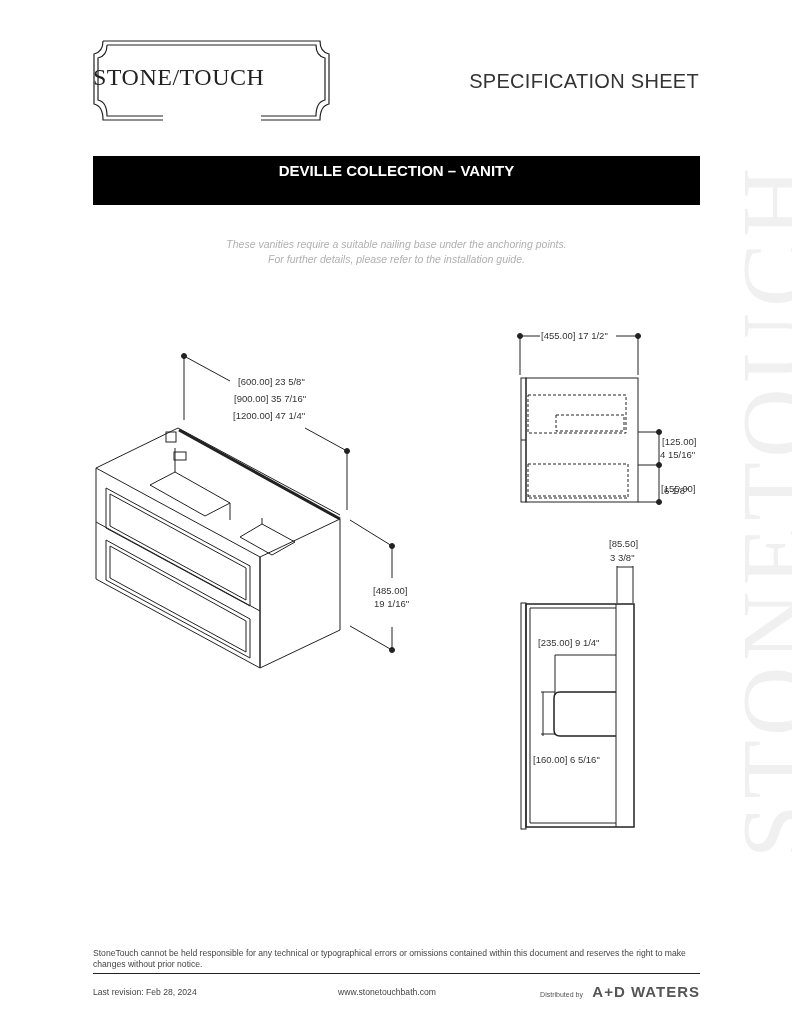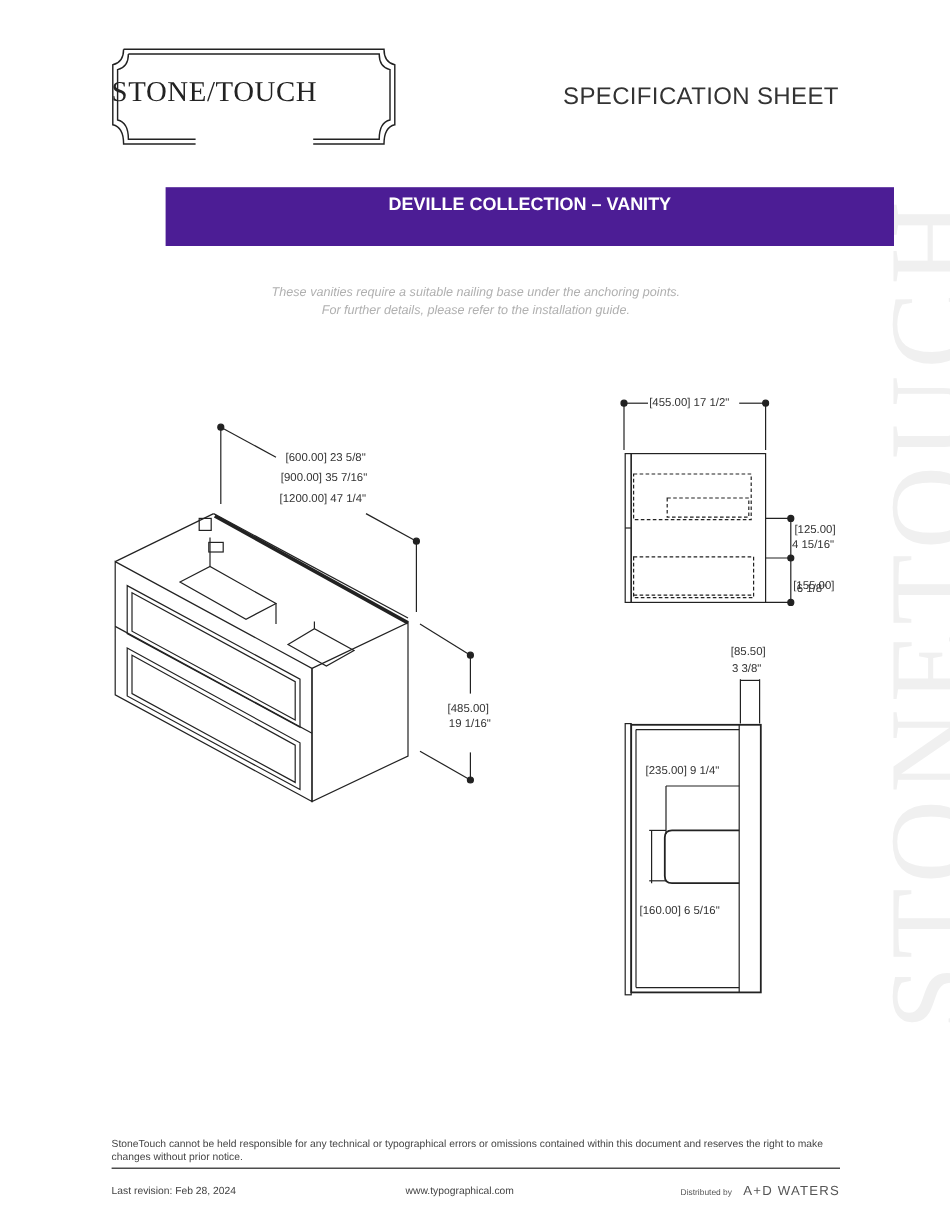--- a/index.html
+++ b/index.html
@@ -3,31 +3,31 @@
 <meta charset="utf-8">
 <style>
   html, body { margin:0; padding:0; }
   body { width:792px; height:1024px; background:#ffffff; position:relative; overflow:hidden; font-family:"Liberation Sans", sans-serif; color:#333; }
   .watermark { position:absolute; left:745px; top:40px; width:60px; height:940px; overflow:visible; }
   .watermark span { position:absolute; left:50%; top:50%; transform:translate(-50%,-50%) rotate(-90deg); font-family:"Liberation Serif", serif; font-size:96px; letter-spacing:6px; color:#f0f0f0; white-space:nowrap; }
   .logo { position:absolute; left:93px; top:40px; width:237px; height:82px; }
   .logo-text { position:absolute; left:0; width:237px; top:24px; text-align:left; font-family:"Liberation Serif", serif; font-size:24px; color:#222; letter-spacing:0.5px; }
   .logo-sub { position:absolute; left:0; width:237px; top:67px; text-align:center; font-family:"Liberation Serif", serif; font-size:12px; letter-spacing:4px; color:#222; }
   .spec-title { position:absolute; right:93px; top:70px; font-size:20px; color:#333; letter-spacing:0.3px; }
-  .banner { position:absolute; left:93px; top:156px; width:607px; height:49px; background:#4c1d95; color:#fff; text-align:center;margin-left:45px; }
+  .banner { position:absolute; left:93px; top:156px; width:607px; height:49px; background:#000000; color:#fff; text-align:center; }
   .banner-title { font-weight:bold; font-size:15px; margin-top:6px; }
   .banner-sub { font-size:12.5px; margin-top:5px; letter-spacing:0.6px; }
   .note { position:absolute; left:93px; width:607px; text-align:center; font-style:italic; font-size:10.5px; color:#b0b0b0; }
   .dim { position:absolute; font-size:9.5px; color:#333; white-space:nowrap; line-height:14px; }
   .disclaimer { position:absolute; left:93px; top:948px; width:607px; font-size:8.6px; color:#444; line-height:11px; }
   .rule { position:absolute; left:93px; top:973px; width:607px; height:1px; background:#222; }
   .foot { position:absolute; top:987px; font-size:8.6px; color:#444; }
   .distrib { position:absolute; right:92px; top:983px; color:#555; white-space:nowrap; }
   .distrib .small { font-size:7px; margin-right:5px; }
-  .distrib .brand { font-size:11px; letter-spacing:1px; font-weight:normal; }
+  .distrib .brand { font-size:15px; letter-spacing:1px; font-weight:bold; }
   svg.drawing { position:absolute; left:0; top:0; }
 </style>
 </head>
 <body>
 
 <div class="watermark">
     <span>STONETOUCH</span>
   </div>
 
 <div class="logo">
@@ -142,17 +142,17 @@
 <div class="dim" style="left:664px; top:484px;">6 1/8"</div>
 
 <div class="dim" style="left:609px; top:537px;">[85.50]</div>
 <div class="dim" style="left:610px; top:551px;">3 3/8"</div>
 <div class="dim" style="left:538px; top:636px;">[235.00] 9 1/4"</div>
 <div class="dim" style="left:533px; top:753px;">[160.00] 6 5/16"</div>
 
 <div class="disclaimer">StoneTouch cannot be held responsible for any technical or typographical errors or omissions contained within this document and reserves the right to make changes without prior notice.</div>
 <div class="rule"></div>
 <div class="foot" style="left:93px;">Last revision: Feb 28, 2024</div>
-<div class="foot" style="left:338px;">www.typographical.com</div>
+<div class="foot" style="left:338px;">www.stonetouchbath.com</div>
 <div class="distrib">
   <span class="small">Distributed by</span>
   <span class="brand">A+D WATERS</span>
 </div>
 
 </body></html>

